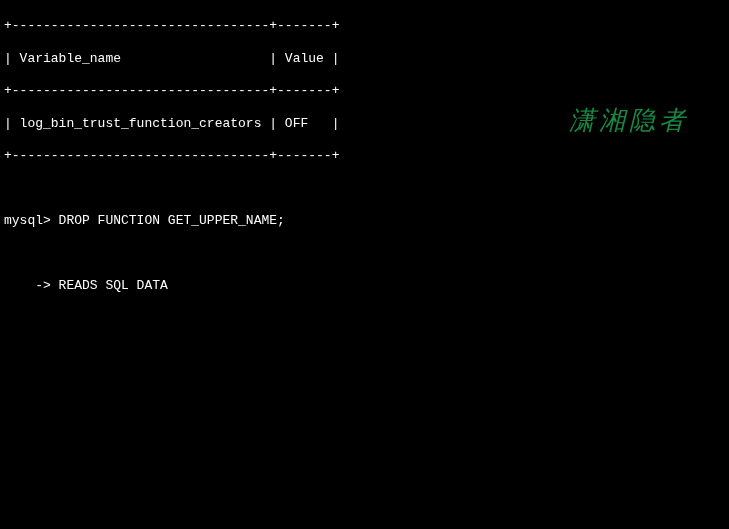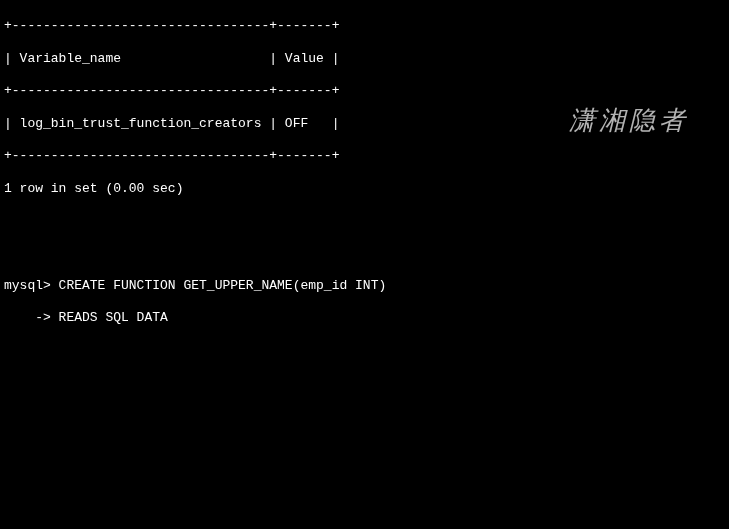--- a/index.html
+++ b/index.html
@@ -23,43 +23,42 @@
       white-space: pre;
     }
     .line {
       display: block;
       min-height: 16px;
     }
     .watermark {
       position: absolute;
       top: 105px;
       right: 40px;
-      color: #ffffff;
+      color: #22c55e;
       font-family: 'KaiTi', 'STKaiti', serif;
       font-size: 26px;
       letter-spacing: 4px;
       opacity: 0.7;
       font-style: italic;
     }
   </style>
 </head>
 <body>
 
 <div class="watermark">潇湘隐者</div>
 
 <div class="terminal">
 <span class="line">+---------------------------------+-------+</span>
 <span class="line">| Variable_name                   | Value |</span>
 <span class="line">+---------------------------------+-------+</span>
 <span class="line">| log_bin_trust_function_creators | OFF   |</span>
 <span class="line">+---------------------------------+-------+</span>
-<span class="line">1 row in set (0.00 sec)</span>
 <span class="line"></span>
+<span class="line">mysql&gt; DROP FUNCTION GET_UPPER_NAME;</span>
 <span class="line"></span>
-<span class="line">mysql&gt; CREATE FUNCTION GET_UPPER_NAME(emp_id INT)</span>
 <span class="line">    -&gt; READS SQL DATA</span>
 
 
 
 
 
 
 
 
 

